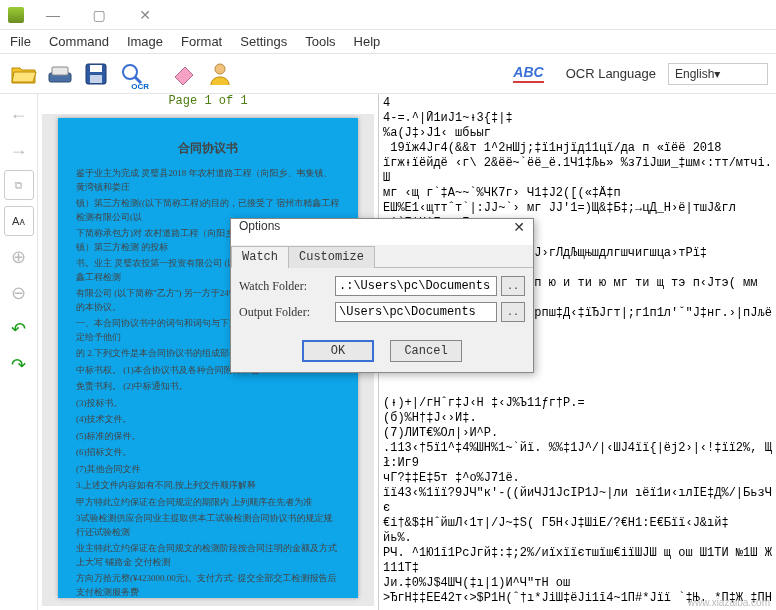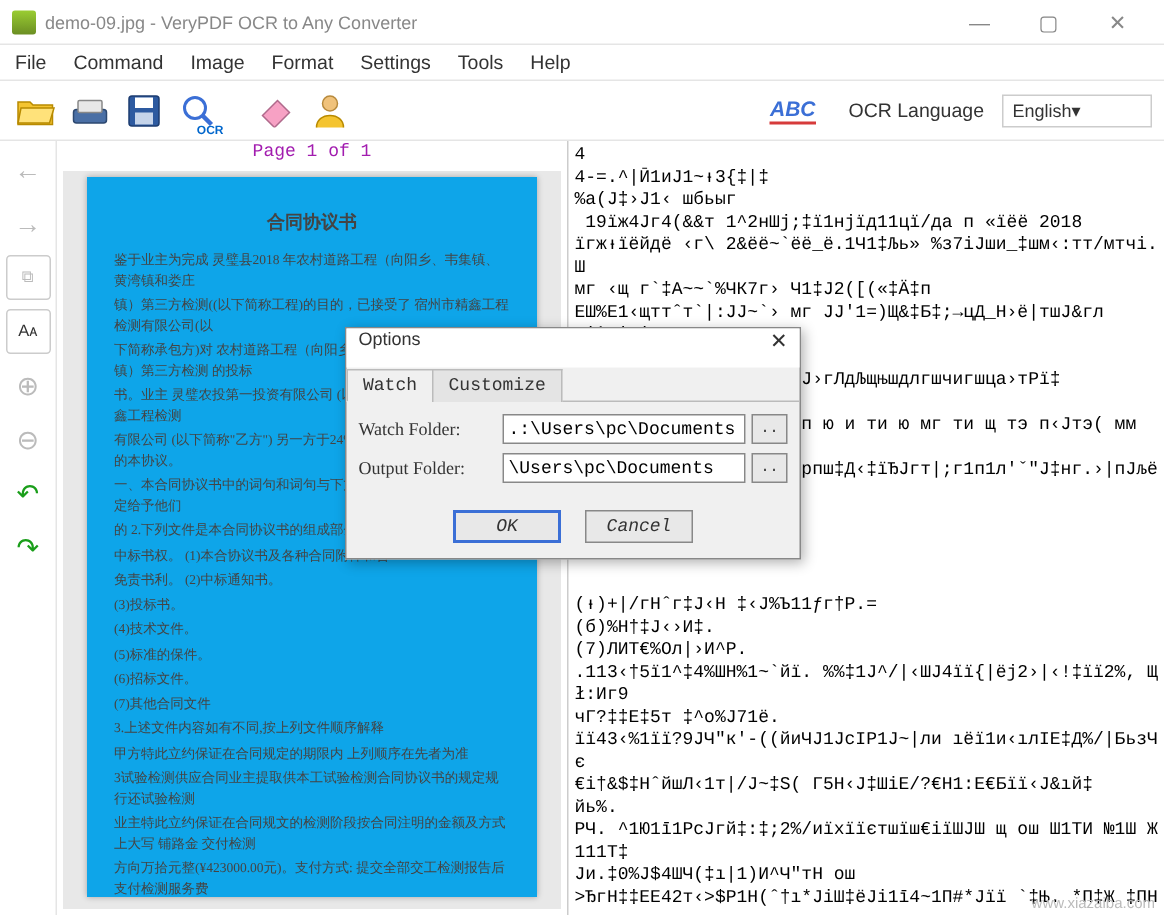--- a/index.html
+++ b/index.html
@@ -107,21 +107,21 @@
   .left-pane {
     flex:0 0 340px;
     display:flex;flex-direction:column;
     overflow:hidden;
   }
   .page-label {
     height:18px;
     text-align:center;
     font-family:"Courier New",monospace;
     font-size:12px;
-    color:#a21caf;
+    color:#4d7c0f;
   }
   .doc-preview {
     flex:1;margin:2px 4px 4px 4px;
     background:#e8e8e8;
     position:relative;
     overflow:hidden;
     display:flex;align-items:flex-start;justify-content:center;
   }
   .doc-paper {
     width:300px;height:480px;
@@ -202,36 +202,35 @@
   .enable-row input { width:13px;height:13px; }
   .dialog-buttons {
     display:flex;justify-content:center;gap:16px;
     padding:8px 0 10px;
   }
   .dlg-btn {
     width:72px;height:22px;
     border:1px solid #888;
     background:#e8e8e8;
     display:flex;align-items:center;justify-content:center;
-    font-family:"Courier New",monospace;font-size:12px;font-style:italic;
+    font-family:"Courier New",monospace;font-size:12px;
   }
   .dlg-btn.primary { border:2px solid #3b6fd6; }
 
   .watermark {
     position:absolute;right:6px;bottom:2px;
     font-size:10px;color:#bbb;
   }
 
 </style>
 </head>
 <body>
 
 <div class="title-bar">
   <div class="app-icon"></div>
-  <div class="title-text">demo-09.jpg - VeryPDF OCR to Any Converter</div>
   <div class="win-btns">
     <div class="win-btn">—</div>
     <div class="win-btn">▢</div>
     <div class="win-btn">✕</div>
   </div>
 </div>
 
 <div class="menu-bar">
   <div class="menu-item">File</div>
   <div class="menu-item">Command</div>

